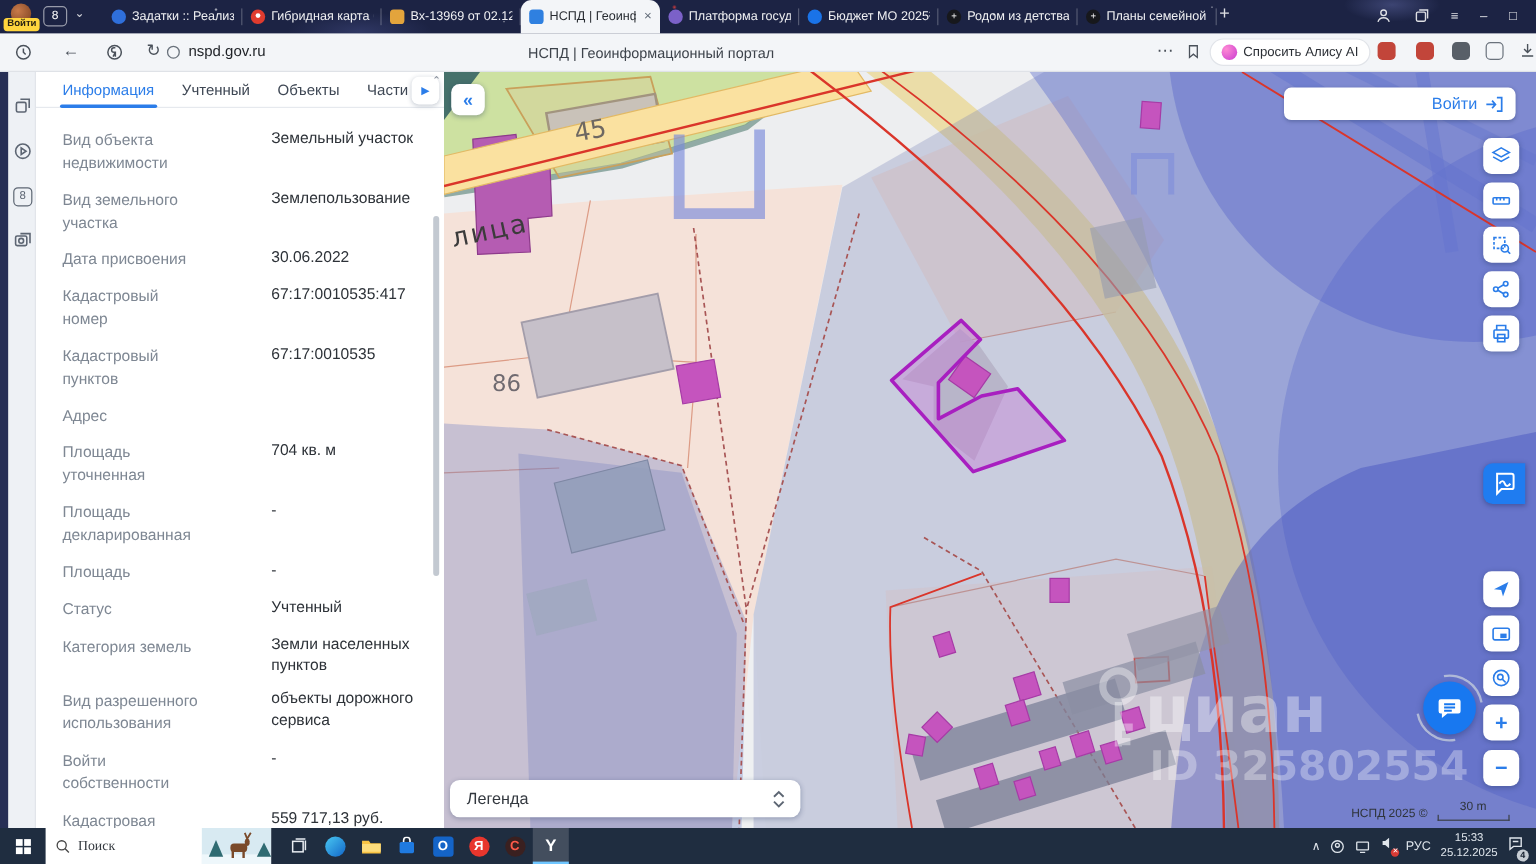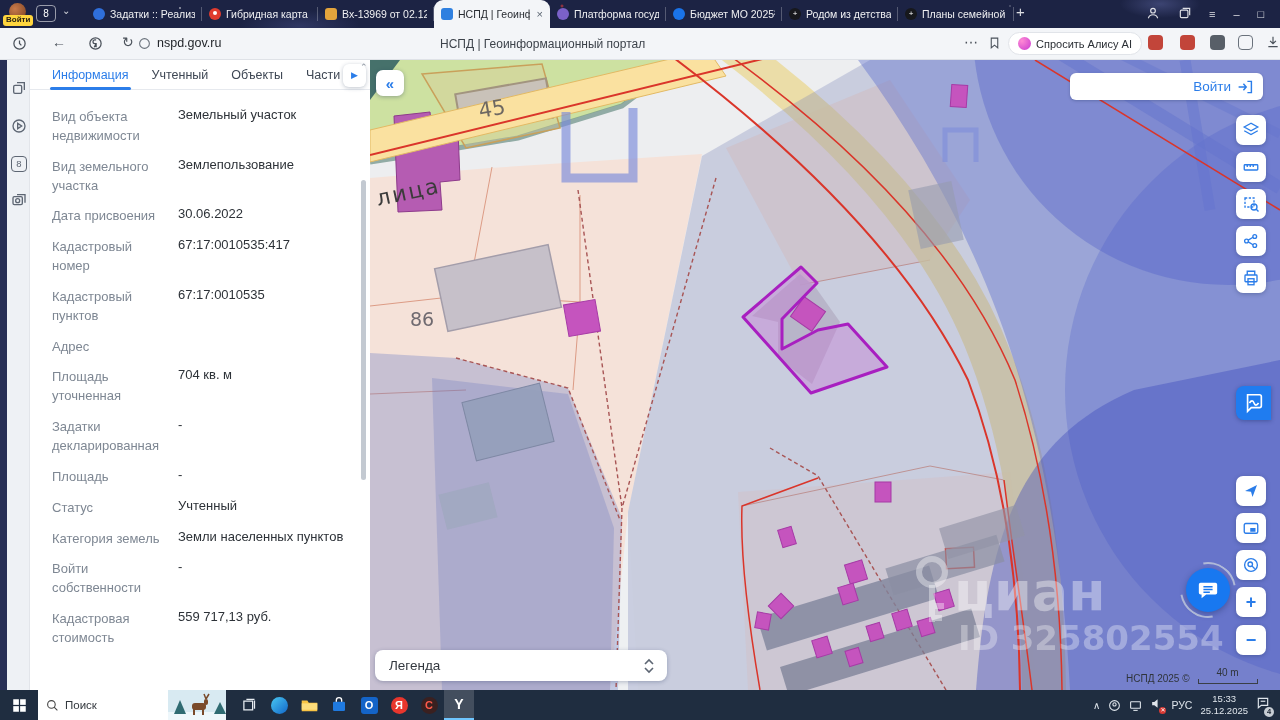--- a/index.html
+++ b/index.html
@@ -66,21 +66,21 @@
   .ptab { font-size:12.5px; color:#3e4754; white-space:nowrap; position:relative; }
   .ptab.active { color:#2b7de9;text-align:center; }
   .ptab.active::after { content:""; position:absolute; left:-2px; right:-2px; bottom:-8px; height:3px; background:#2b7de9; border-radius:2px; }
   .ptab.cut { max-width:34px; overflow:hidden; }
   .ptab-arrow { position:absolute; left:313px; top:4px; width:23px; height:23px; background:#fff; border-radius:6px;
     box-shadow:0 1px 4px rgba(40,60,90,.3); color:#2b7de9; font-size:9px; text-align:center; line-height:23px; }
   .ptab-up { position:absolute; left:330px; top:2px; color:#8b939e; font-size:9px; }
   #rows { padding:16px 14px 0 22px; display:flex; flex-direction:column; gap:10px; }
   .row { display:grid; grid-template-columns:126px 1fr; }
   .lbl { font-size:13px; color:#7e8793; line-height:1.45; padding-right:10px; padding-top:2px; }
-  .val { font-size:13px; color:#2d3238; line-height:1.38; }
+  .val { font-size:13px; color:#2d3238; line-height:1.38;margin-left:48px; }
   .collapse-link { color:#2e7ce0; font-size:12.5px; text-decoration:underline; display:inline-block; margin-top:3px; }
   .link-ch { color:#2e7ce0; font-size:9px; text-decoration:none; margin-left:6px; }
   #panel-scroll { position:absolute; left:331px; top:120px; width:5px; height:300px; background:#c3c9d1; border-radius:3px; }
 
   
   #map { position:absolute; left:370px; top:60px; width:910px; height:630px; background:#edeef0; overflow:hidden; }
   #map svg.base { position:absolute; left:0; top:0; }
   .map-btn { position:absolute; width:30px; height:30px; background:#fff; border-radius:7px;
     box-shadow:0 1px 4px rgba(30,50,90,.35); display:flex; align-items:center; justify-content:center; color:#2b7de9; }
   .map-btn svg { width:18px; height:18px; }
@@ -100,21 +100,21 @@
     box-shadow:0 1px 4px rgba(30,50,90,.3); display:flex; align-items:center; justify-content:space-between; padding:0 12px 0 14px; }
   #legend .lg { font-size:13.5px; color:#33383f; }
   #attribution { position:absolute; left:756px; top:607px; width:148px; display:flex; align-items:flex-end; gap:8px;
     font-size:10px; color:#2f343b; }
   .scalebar { width:60px; text-align:center; }
   .scaleline { height:5px; border-bottom:1.5px solid #3a3f46; border-left:1.5px solid #3a3f46; border-right:1.5px solid #3a3f46; margin-top:1px; }
 
   
   #taskbar { position:absolute; left:0; top:690px; width:1280px; height:30px; background:#1f2d40; display:flex; align-items:center; }
   .tstart { width:38px; height:30px; display:flex; align-items:center; justify-content:center; }
-  #tsearch { width:188px; height:30px; background:#fff; display:flex; align-items:center; gap:6px; padding-left:8px; position:relative; overflow:hidden; }
+  #tsearch { width:188px; height:30px; background:#fff; display:flex; align-items:center; gap:6px; padding-left:8px; position:relative; overflow:hidden;font-family:Liberation Serif, serif; }
   #tsearch .ph { font-size:11.5px; color:#34393f; }
   #deer { position:absolute; right:0; top:0; width:58px; height:30px; }
   .ticon { width:30px; height:30px; display:flex; align-items:center; justify-content:center; position:relative; }
   .ticon.active { background:rgba(255,255,255,.16); border-bottom:2px solid #6fc6ff; }
   #tray { position:absolute; right:4px; top:0; height:30px; display:flex; align-items:center; gap:8px; color:#dfe5eb; }
   #tray .lang { font-size:10.5px; }
   #tray .clock { font-size:9.5px; line-height:1.25; text-align:center; }
   .badge4 { position:absolute; right:-4px; bottom:-3px; background:#c7cdd4; color:#16202e; border-radius:50%;
     width:10px; height:10px; font-size:7.5px; line-height:10px; text-align:center; font-weight:bold; }
 </style>
@@ -285,34 +285,38 @@
           <div class="val">67:17:0010535</div>
         </div>
       <div class="row">
         <div class="lbl">Адрес</div>
       </div>
       <div class="row">
           <div class="lbl">Площадь уточненная</div>
           <div class="val">704 кв. м</div>
         </div>
       <div class="row">
-          <div class="lbl">Задатки декларированная</div>
+          <div class="lbl">Площадь декларированная</div>
           <div class="val">-</div>
         </div>
       <div class="row">
           <div class="lbl">Площадь</div>
           <div class="val">-</div>
         </div>
       <div class="row">
           <div class="lbl">Статус</div>
           <div class="val">Учтенный</div>
         </div>
       <div class="row">
           <div class="lbl">Категория земель</div>
           <div class="val">Земли населенных пунктов</div>
+        </div>
+      <div class="row">
+          <div class="lbl">Вид разрешенного использования</div>
+          <div class="val">объекты дорожного сервиса</div>
         </div>
       <div class="row">
           <div class="lbl">Войти собственности</div>
           <div class="val">-</div>
         </div>
       <div class="row">
           <div class="lbl">Кадастровая стоимость</div>
           <div class="val">559 717,13 руб.</div>
         </div>
 
@@ -544,21 +548,21 @@
     <div id="legend">
       <span class="lg">Легенда</span>
       <svg width="12" height="18" viewBox="0 0 12 18" fill="none" stroke="#5d6673" stroke-width="1.6">
         <path d="M2 7l4-4 4 4M2 11l4 4 4-4"></path>
       </svg>
     </div>
 
     <div id="attribution">
       <span>НСПД 2025 ©</span>
       <span class="scalebar">
-        <span>40 m</span>
+        <span>30 m</span>
         <span class="scaleline" style="display:block"></span>
       </span>
     </div>
   </div>
 
   <div id="taskbar">
     <div class="tstart">
       <svg width="15" height="15" viewBox="0 0 24 24" fill="#fff">
           <rect x="2" y="2" width="9" height="9"></rect>
           <rect x="13" y="2" width="9" height="9"></rect>

